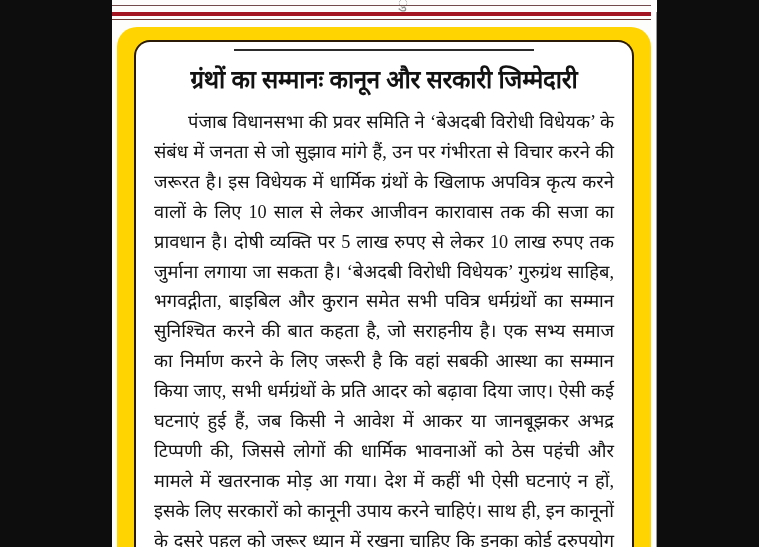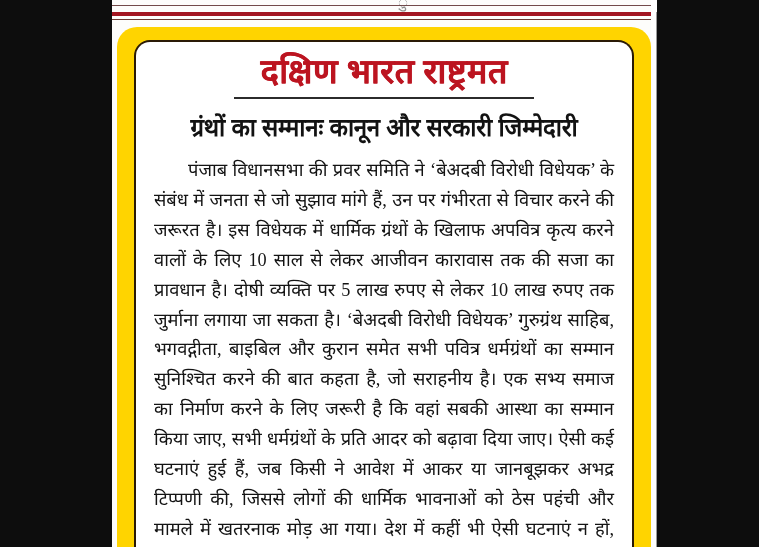--- a/index.html
+++ b/index.html
@@ -188,21 +188,20 @@
   <div class="page">
 
     <div class="top-rule-hair"></div>
     <div class="top-rule-red"></div>
     <div class="top-rule-thin"></div>
     <div class="ghost-glyph">ु</div>
 
     <div class="ybox">
       <div class="ybox-inner">
 
-        <div class="masthead">दक्षिण भारत राष्ट्रमत</div>
         <div class="masthead-rule"></div>
 
         <h1 class="headline">ग्रंथों का सम्मानः कानून और सरकारी जिम्मेदारी</h1>
 
         <p class="article">पंजाब विधानसभा की प्रवर समिति ने ‘बेअदबी विरोधी विधेयक’ के संबंध में जनता से जो सुझाव मांगे हैं, उन पर गंभीरता से विचार करने की जरूरत है। इस विधेयक में धार्मिक ग्रंथों के खिलाफ अपवित्र कृत्य करने वालों के लिए 10 साल से लेकर आजीवन कारावास तक की सजा का प्रावधान है। दोषी व्यक्ति पर 5 लाख रुपए से लेकर 10 लाख रुपए तक जुर्माना लगाया जा सकता है। ‘बेअदबी विरोधी विधेयक’ गुरुग्रंथ साहिब, भगवद्गीता, बाइबिल और कुरान समेत सभी पवित्र धर्मग्रंथों का सम्मान सुनिश्चित करने की बात कहता है, जो सराहनीय है। एक सभ्य समाज का निर्माण करने के लिए जरूरी है कि वहां सबकी आस्था का सम्मान किया जाए, सभी धर्मग्रंथों के प्रति आदर को बढ़ावा दिया जाए। ऐसी कई घटनाएं हुई हैं, जब किसी ने आवेश में आकर या जानबूझकर अभद्र टिप्पणी की, जिससे लोगों की धार्मिक भावनाओं को ठेस पहंची और मामले में खतरनाक मोड़ आ गया। देश में कहीं भी ऐसी घटनाएं न हों, इसके लिए सरकारों को कानूनी उपाय करने चाहिएं। साथ ही, इन कानूनों के दूसरे पहलू को जरूर ध्यान में रखना चाहिए कि इनका कोई दुरुपयोग न कर सके।</p>
 
       </div>
     </div>
 
     <div class="right-white-gutter"></div>

